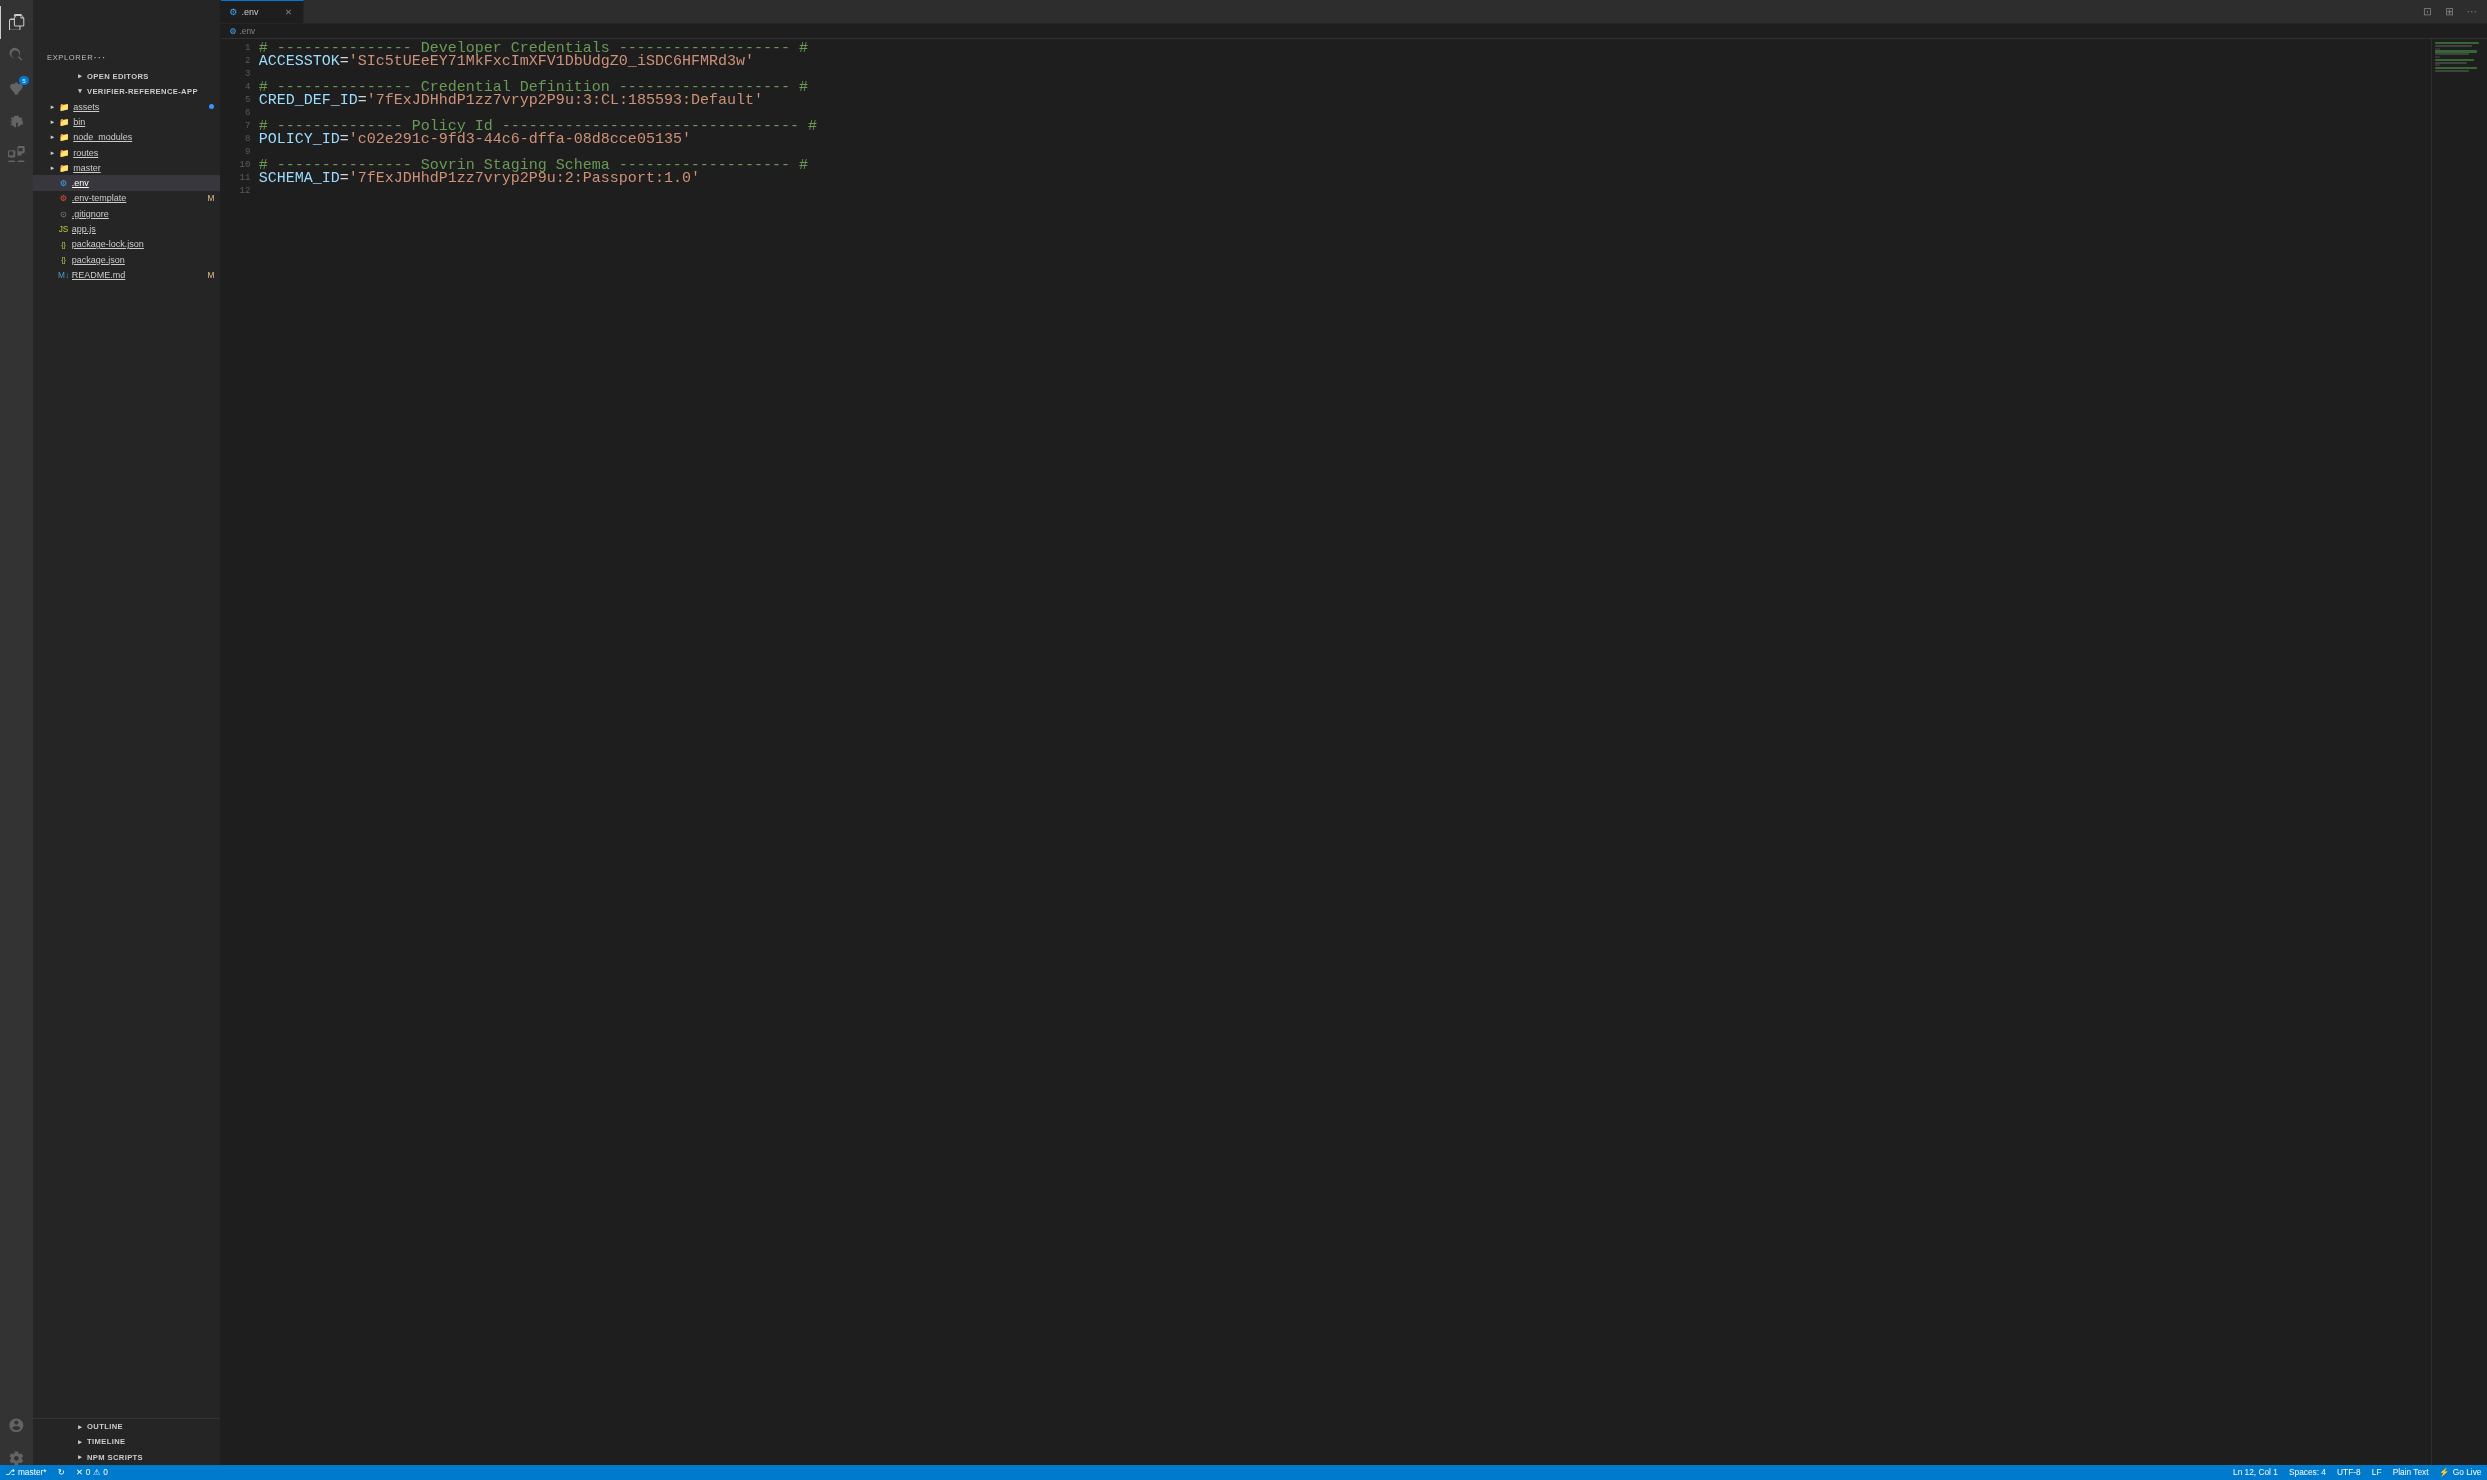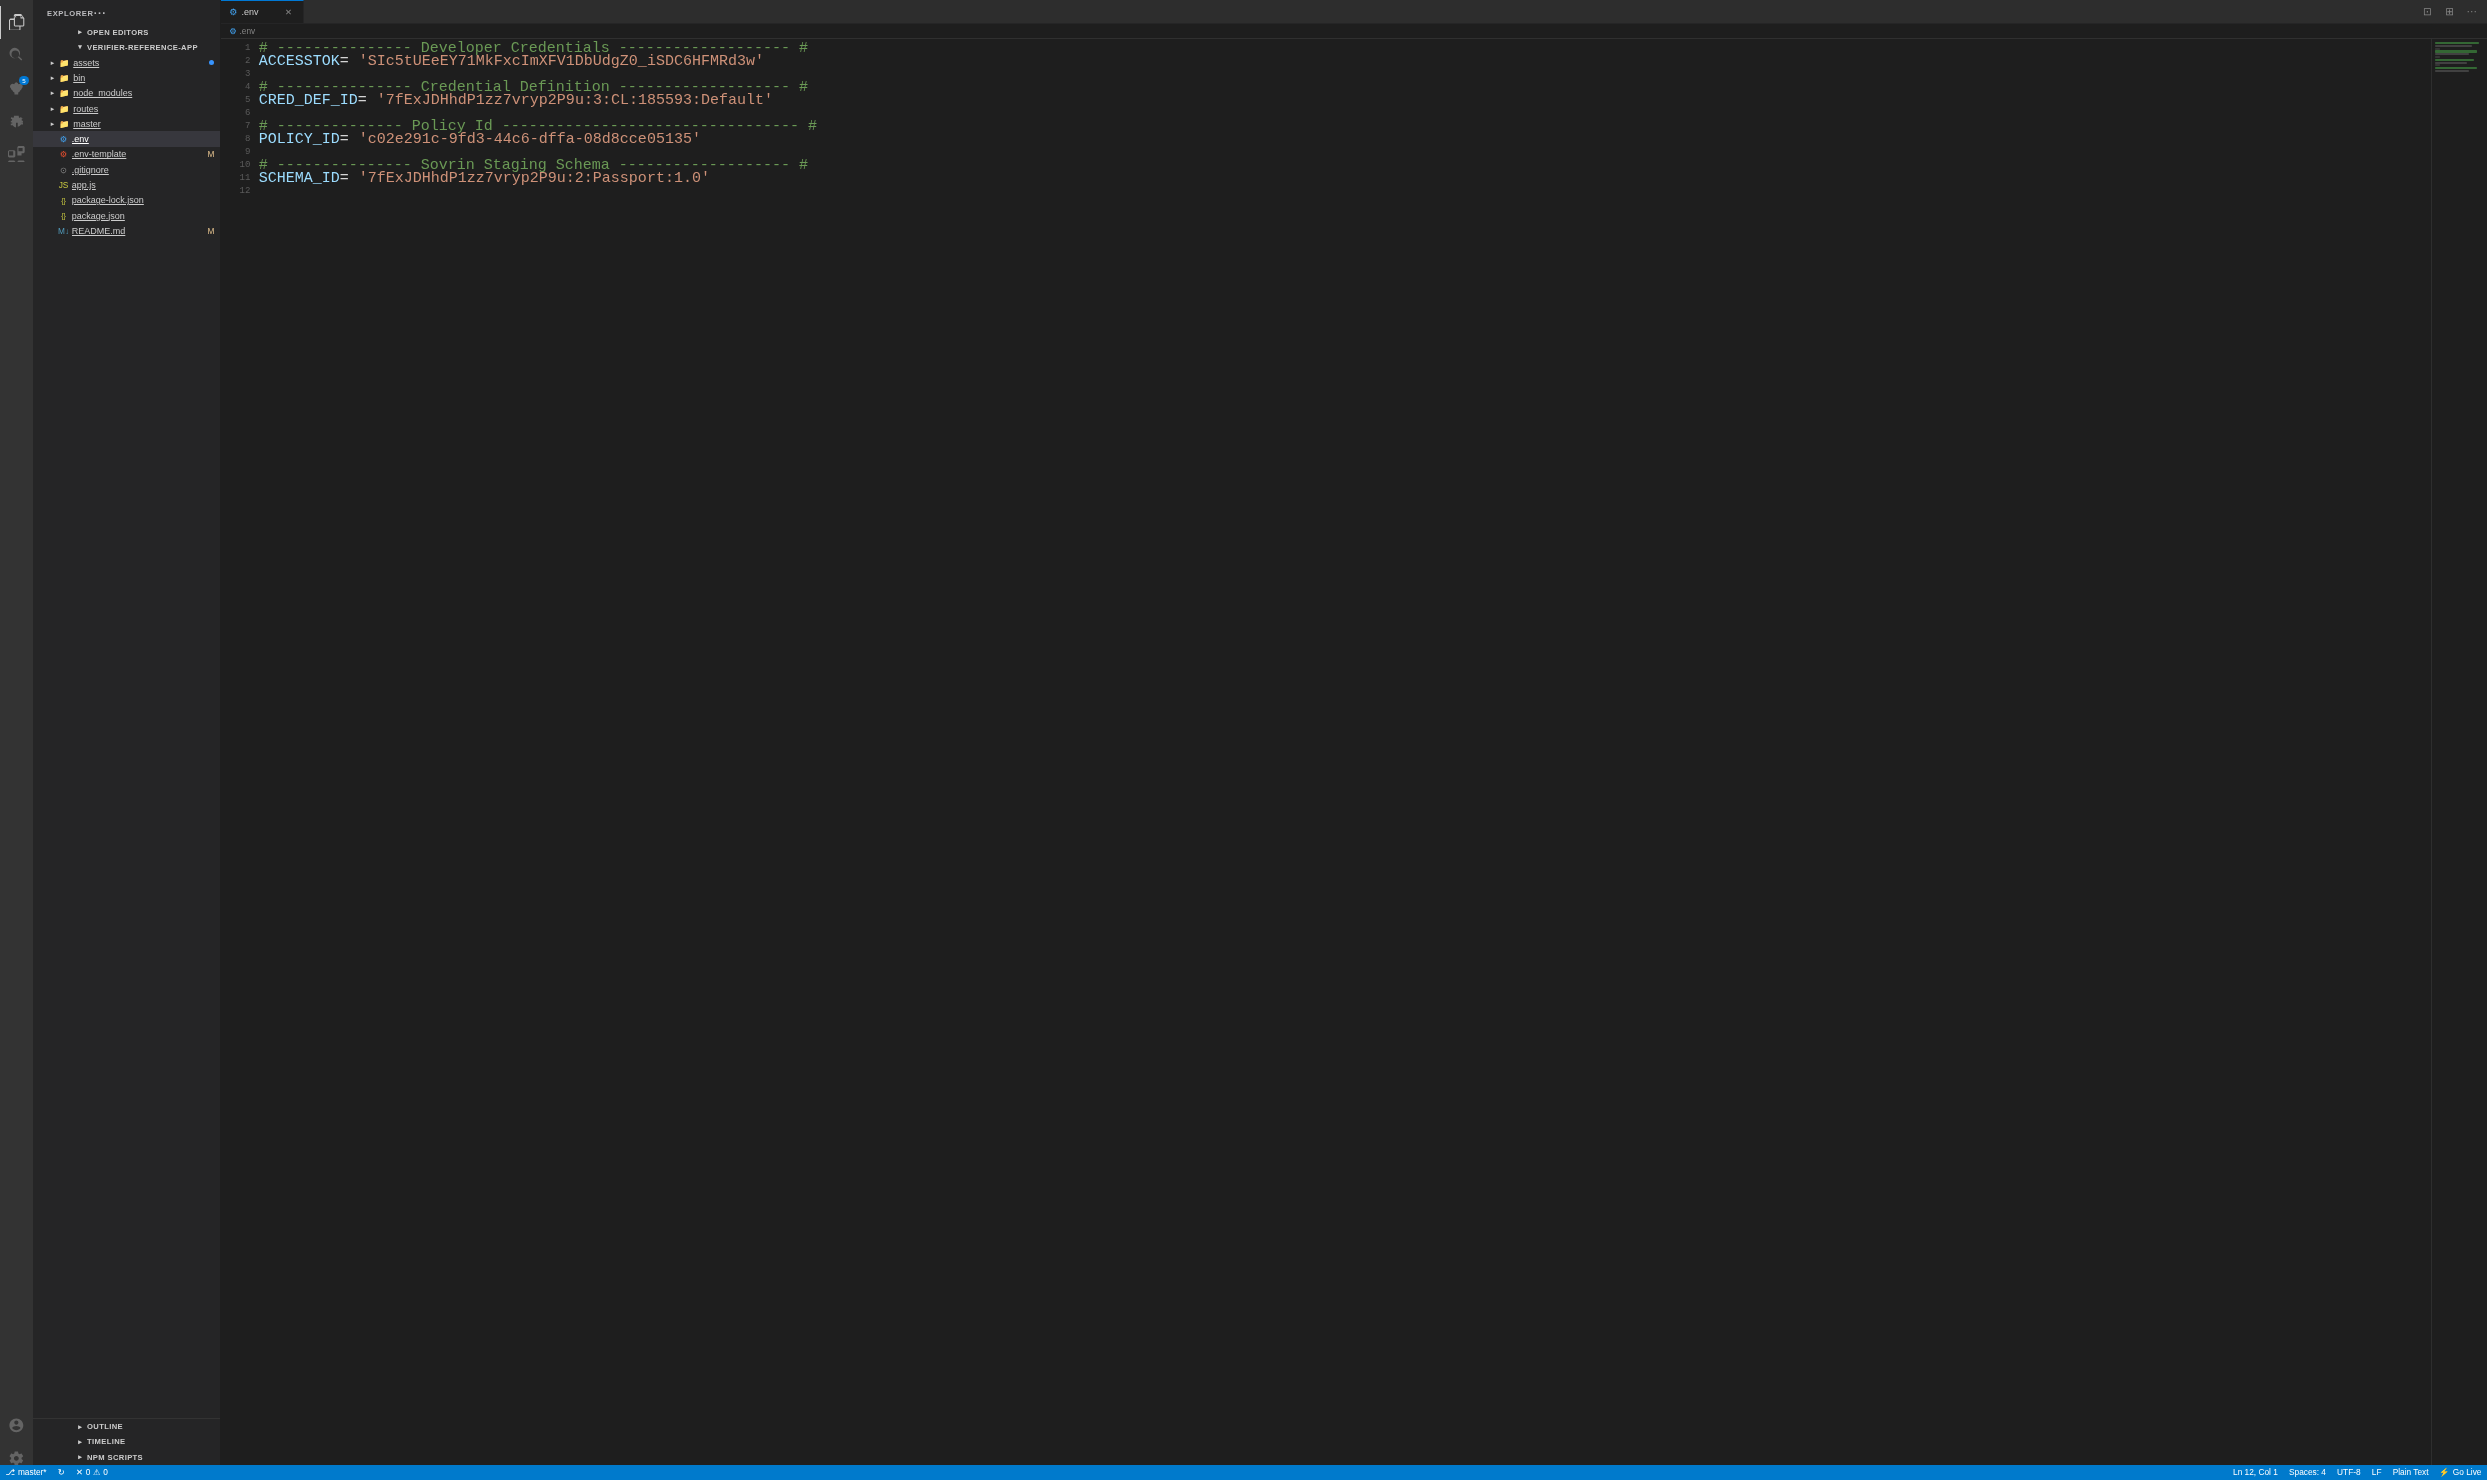--- a/index.html
+++ b/index.html
@@ -77,24 +77,25 @@
       flex-direction: column;
       overflow: hidden;
     }
     .sidebar-header {
       display: flex;
       align-items: center;
       justify-content: flex-start;
       padding: 7px 8.3px 5.6px 14px;
       color: #bbbbbe;
       font-size: 7.6px;
-      font-weight: 700;
+      font-weight: 400;
       letter-spacing: 0.08em;
       text-transform: uppercase;
       flex-shrink: 0;
+      margin-top: 44px;
     }
     .sidebar-header-icons {
       display: flex;
       gap: 4.2px;
       color: #bbbbbe;
       font-size: 11px;
     }
     .sidebar-content {
       overflow-y: auto;
       flex: 1;
@@ -293,21 +294,21 @@
       font-size: 15px;
       line-height: 13px;
       color: #d4d4d4;
       white-space: pre;
       padding-top: 2.8px;
       padding-left: 2.8px;
     }
     .code-line { height: 13px; }
     .code-comment { color: #6a9955; }
     .code-key { color: #9cdcfe; }
-    .code-value { color: #ce9178; margin-left: 10px; }
+    .code-value { color: #ce9178; }
     .code-equals { color: #d4d4d4; }
 
     
     .minimap {
       position: absolute;
       top: 15.3px;
       right: 0;
       width: 56px;
       bottom: 0;
       background: #1e1e1e;

